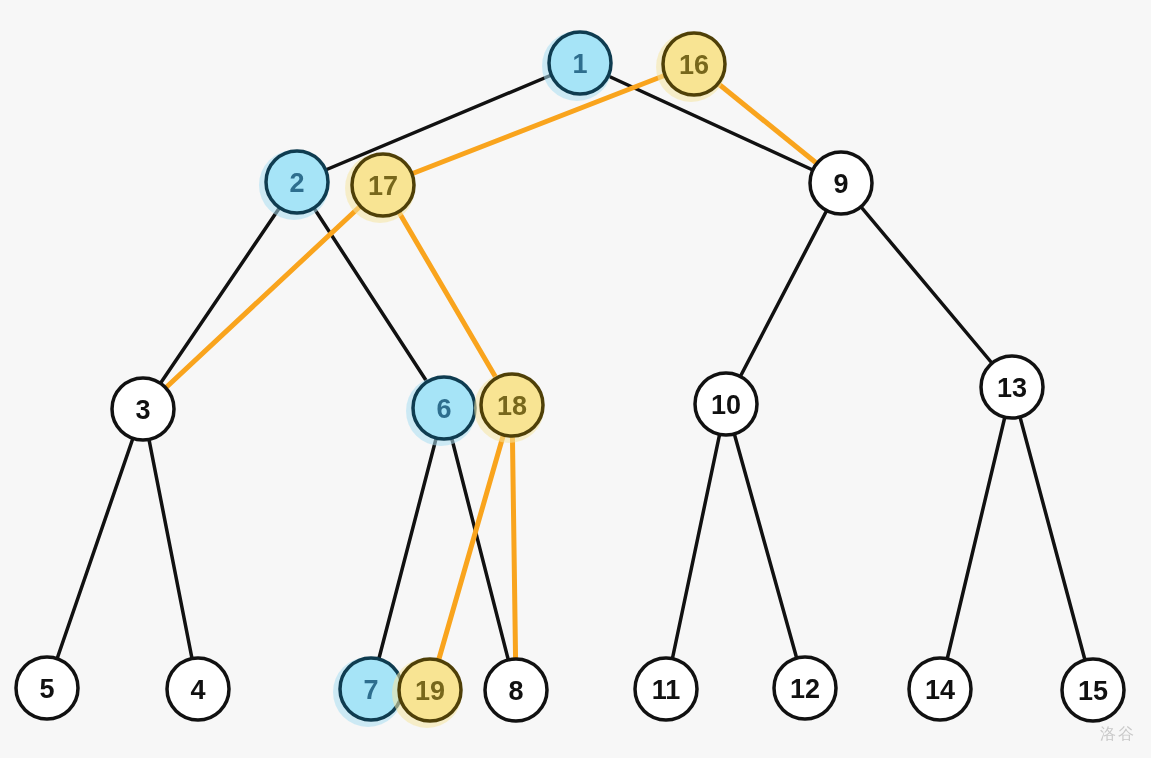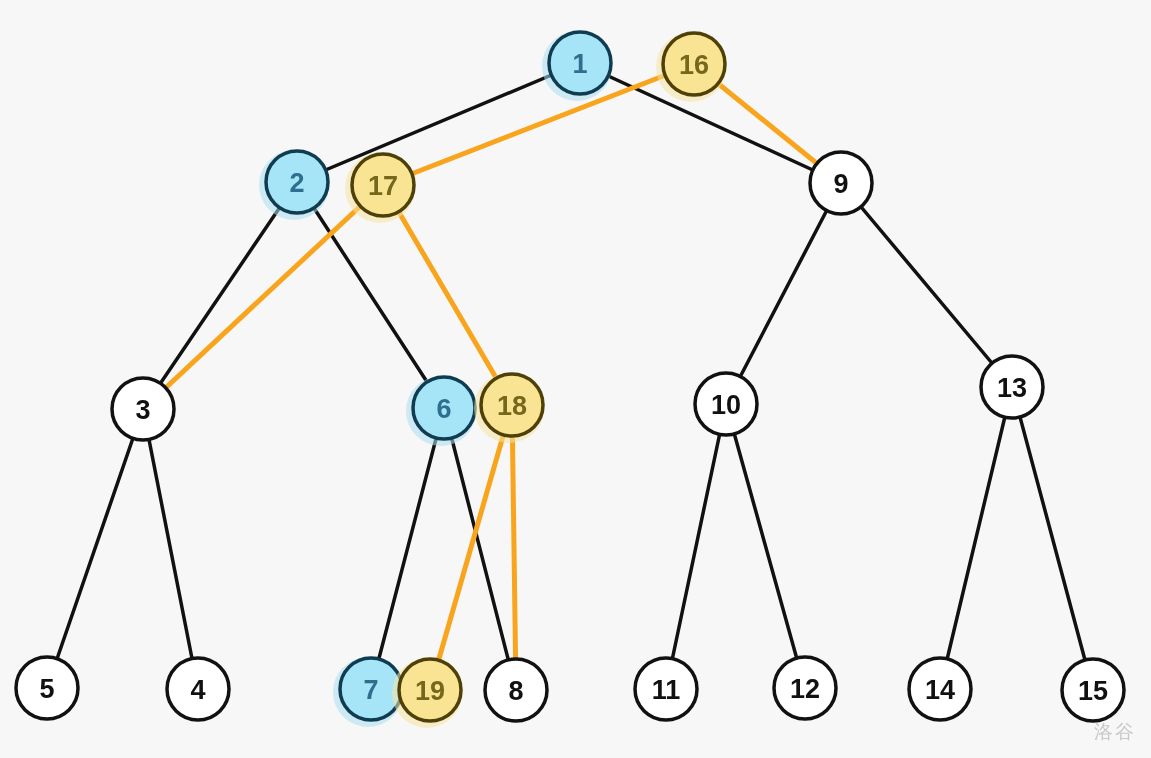--- a/index.html
+++ b/index.html
@@ -14,21 +14,21 @@
   }
   #tree-svg {
     position: absolute;
     left: 0;
     top: 0;
   }
   #watermark {
     position: absolute;
     right: 15px;
     bottom: 13px;
-    font-size: 19px;
+    font-size: 16px;
     letter-spacing: 2px;
     color: #c9c9c9;
     user-select: none;
   }
   .node-label {
     font-family: "Liberation Sans", sans-serif;
     font-weight: 700;
     font-size: 27px;
     text-anchor: middle;
   }

